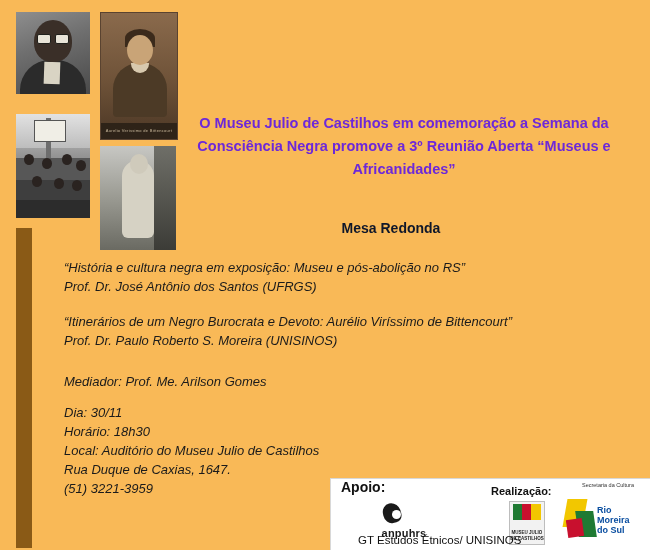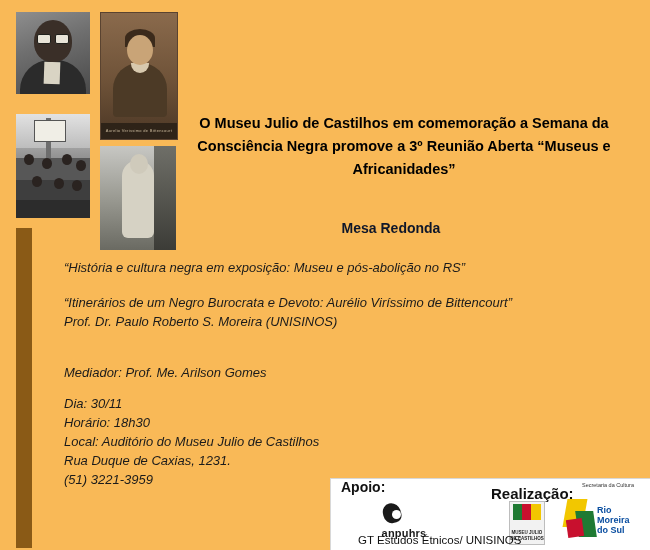--- a/index.html
+++ b/index.html
@@ -195,21 +195,21 @@
   
   .headline {
     position: absolute;
     left: 176px;
     top: 112px;
     width: 456px;
     text-align: center;
     font-size: 14.5px;
     font-weight: bold;
     line-height: 23px;
-    color: #000000;
+    color: #6d28d9;
   }
 
   .subhead {
     position: absolute;
     left: 176px;
     top: 220px;
     width: 430px;
     text-align: center;
     font-size: 14px;
     font-weight: bold;
@@ -230,21 +230,21 @@
   .talk {
     margin-bottom: 16px;
   }
   .talk .title {
     display: block;
   }
   .talk .speaker {
     display: block;
   }
   .mediator {
-    margin-top: 32px;
+    margin-top: 22px;
   }
   .details {
     margin-top: 12px;
   }
   .details span {
     display: block;
   }
 
   
   .logo-panel {
@@ -259,21 +259,21 @@
   .logo-panel .apoio-label {
     position: absolute;
     left: 10px; top: 0;
     font-size: 14px;
     font-weight: bold;
     color: #111;
   }
   .logo-panel .realizacao-label {
     position: absolute;
     left: 160px; top: 6px;
-    font-size: 15px;
+    font-size: 11px;
     font-weight: bold;
     color: #111;
   }
   .logo-panel .secretaria-label {
     position: absolute;
     right: 8px; top: 3px;
     font-size: 5.5px;
     color: #333;
     text-align: center;
     width: 70px;
@@ -441,34 +441,35 @@
   <div class="left-bar"></div>
 
   <div class="headline">O Museu Julio de Castilhos em comemoração a Semana da Consciência Negra promove a 3º Reunião Aberta “Museus e Africanidades”</div>
 
   <div class="subhead">Mesa Redonda</div>
 
   <div class="body-block">
 
     <div class="talk">
       <span class="title">“História e cultura negra em exposição: Museu e pós-abolição no RS”</span>
+      <span class="speaker">Prof. Dr. José Antônio dos Santos (UFRGS)</span>
     </div>
 
     <div class="talk">
       <span class="title">“Itinerários de um Negro Burocrata e Devoto: Aurélio Viríssimo de Bittencourt”</span>
       <span class="speaker">Prof. Dr. Paulo Roberto S. Moreira (UNISINOS)</span>
     </div>
 
     <div class="mediator">Mediador: Prof.  Me. Arilson Gomes</div>
 
     <div class="details">
       <span>Dia: 30/11</span>
       <span>Horário: 18h30</span>
       <span>Local: Auditório do Museu Julio de Castilhos</span>
-      <span>Rua Duque de Caxias, 1231.</span>
+      <span>Rua Duque de Caxias, 1647.</span>
       <span>(51) 3221-3959</span>
     </div>
   </div>
 
   <div class="logo-panel">
     <div class="apoio-label">Apoio:</div>
     <div class="realizacao-label">Realização:</div>
     <div class="secretaria-label">Secretaria da Cultura</div>
 
     <div class="anpuh">

